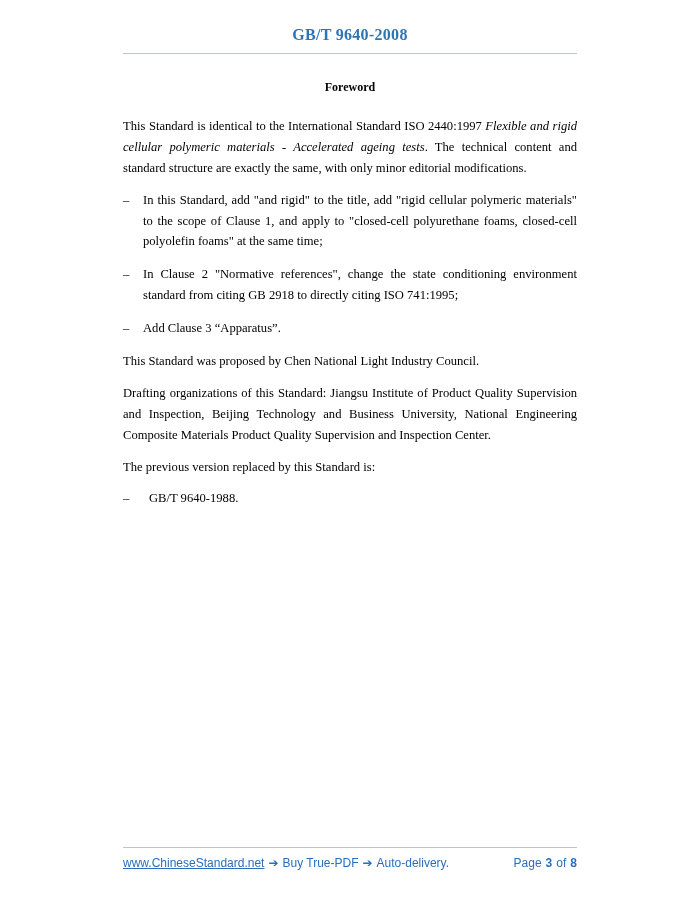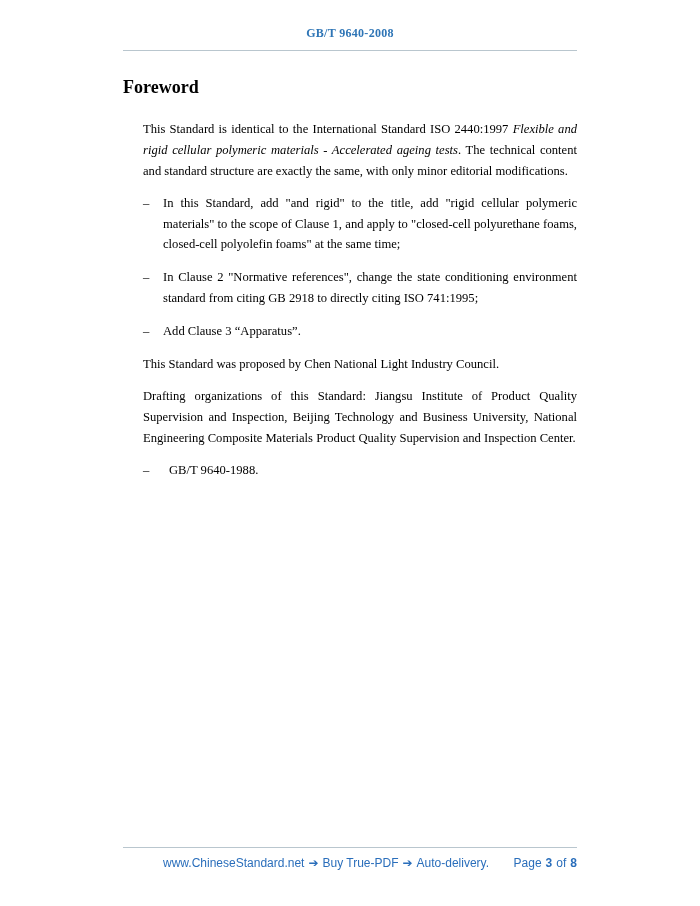--- a/index.html
+++ b/index.html
@@ -12,46 +12,45 @@
     height: 906px;
     background: #ffffff;
     padding: 26px 123px 0 123px;
     overflow: hidden;
   }
 
   
   .doc-number {
     text-align: center;
     color: var(--header-blue, #2e75b6);
-    font-size: 12px;
+    font-size: 16px;
     font-weight: bold;
     letter-spacing: 0.3px;
   }
   .header-rule {
     border: none;
     border-top: 1px solid #b9c6ce;
     margin-top: 9px;
   }
 
   
   .title {
-    text-align: left;
-    font-size: 18px;
+    text-align: center;
+    font-size: 12px;
     font-weight: bold;
     color: #000;
     margin-top: 26px;
   }
 
   
   .body {
     margin-top: 21px;
     font-size: 12.6px;
     line-height: 1.66;
     color: #000;
-    margin-left: 20px;
   }
   .para {
     text-align: justify;
     margin-bottom: 11px;
   }
   .bullet {
     display: flex;
     margin-bottom: 12px;
   }
   .bullet .dash {
@@ -82,22 +81,22 @@
   }
   .footer-row {
     display: flex;
     justify-content: space-between;
     align-items: baseline;
     font-size: 12px;
     color: var(--footer-blue, #2a6ebb);
   }
   .footer-left a {
     color: var(--footer-blue, #2a6ebb);
+    text-decoration: underline;
     cursor: pointer;
-    margin-left: 40px;
   }
   .footer-left .sep { margin: 0 4px; }
   .footer-right .lbl { margin-right: 4px; padding-left: 8px; }
   .footer-right .of { margin: 10px 4px; }
   .page-num { font-weight: bold; }
 </style>
 </head>
 <body>
 
 <div class="page">
@@ -118,20 +117,21 @@
       <div class="bullet">
         <span class="dash">–</span>
         <span class="bullet-text"><span>In Clause 2 "Normative references", change the state conditioning environment standard from citing GB 2918 to directly citing ISO 741:1995;</span></span>
       </div>
       <div class="bullet">
         <span class="dash">–</span>
         <span class="bullet-text"><span>Add Clause 3 “Apparatus”.</span></span>
       </div>
       <div class="para"><span>This Standard was proposed by Chen National Light Industry Council.</span></div>
       <div class="para"><span>Drafting organizations of this Standard: Jiangsu Institute of Product Quality Supervision and Inspection, Beijing Technology and Business University, National Engineering Composite Materials Product Quality Supervision and Inspection Center.</span></div>
+      <div class="para"><span>The previous version replaced by this Standard is:</span></div>
       <div class="bullet">
         <span class="dash wide">–</span>
         <span class="bullet-text"><span>GB/T 9640-1988.</span></span>
       </div>
     </main>
 
   <footer class="doc-footer">
     <hr class="footer-rule">
     <div class="footer-row">
       <div class="footer-left">

